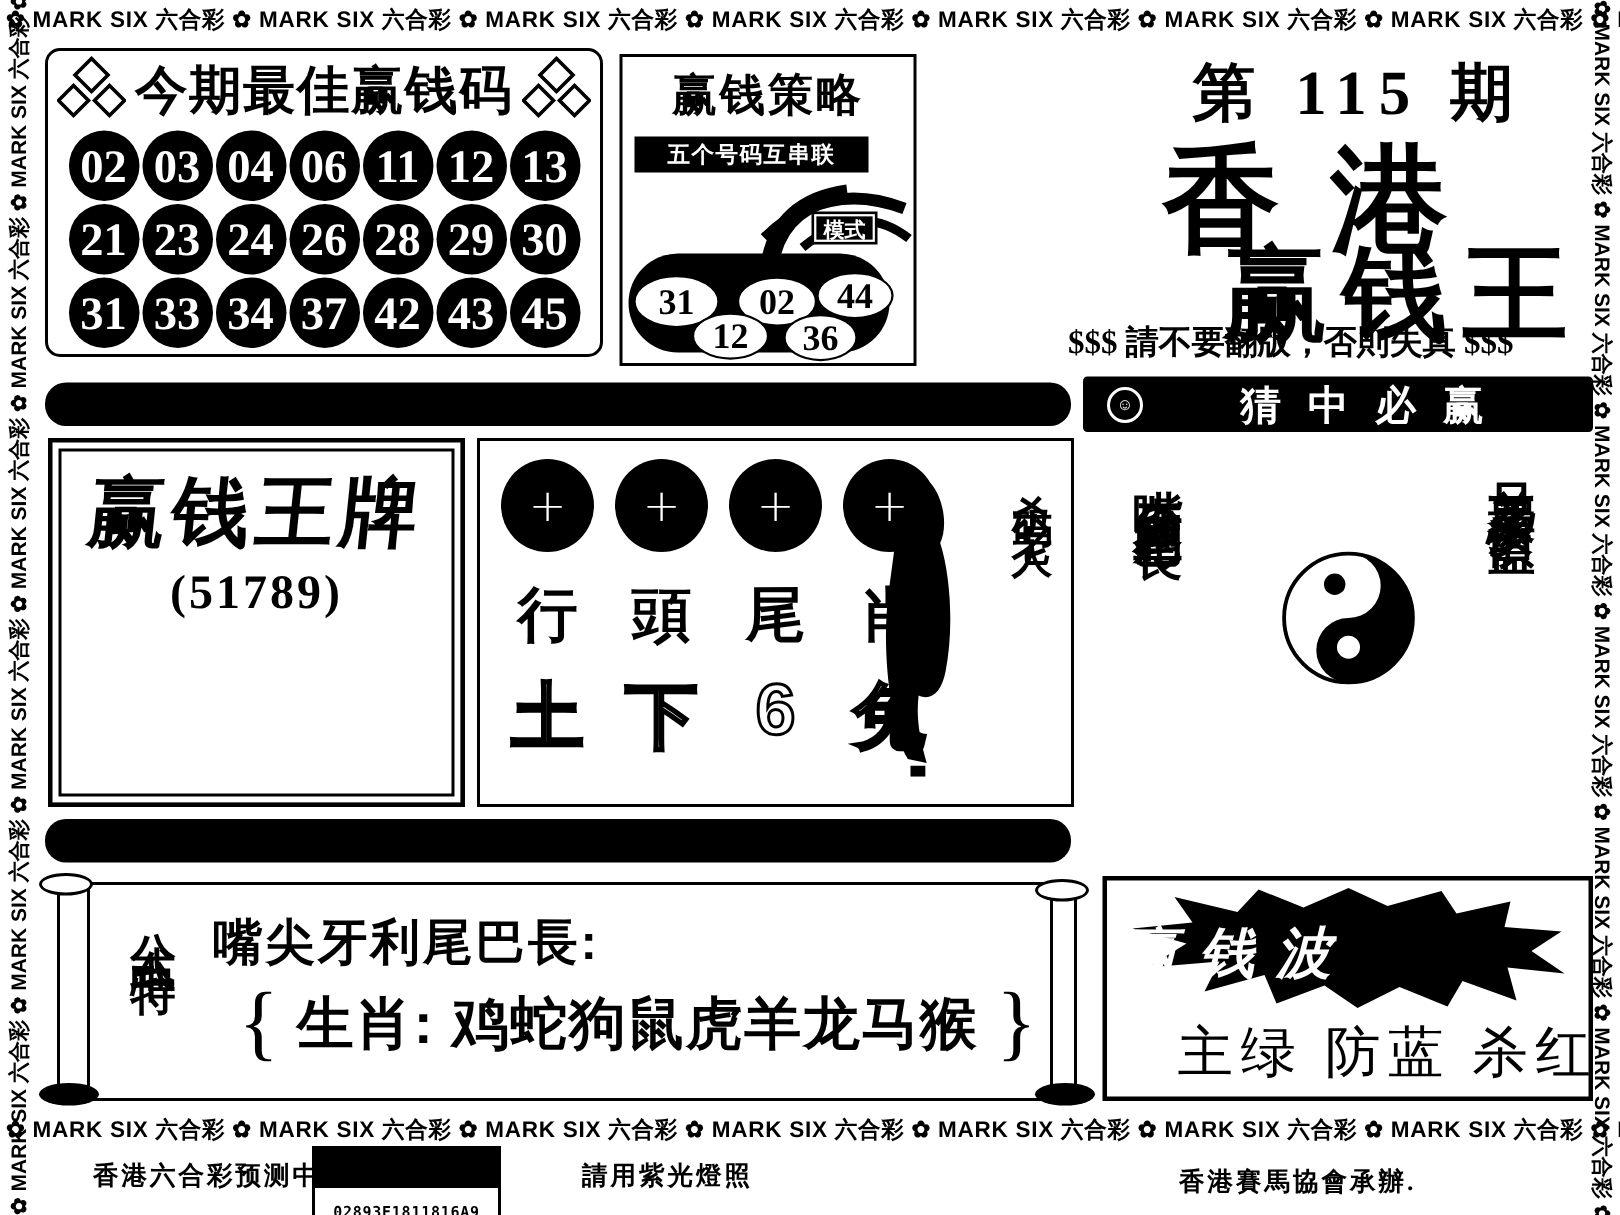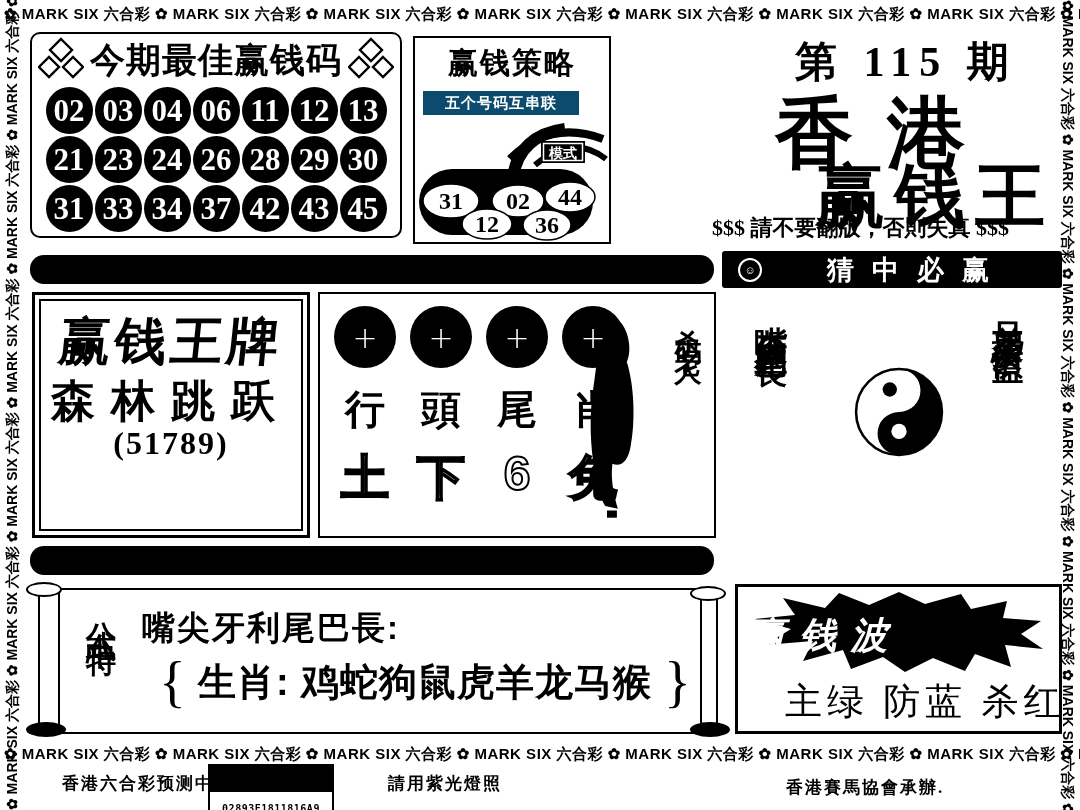--- a/index.html
+++ b/index.html
@@ -24,21 +24,21 @@
   .best-title { font-weight:bold; font-size:35px; letter-spacing:1px; }
   .ball-row { display:flex; justify-content:center; }
   .ball { display:flex; align-items:center; justify-content:center; width:47px; height:47px;
           margin:1px; border-radius:50%; background:#000; color:#fff;
           font:bold 31px "Liberation Serif", serif; }
 
   
   .box-strategy { position:absolute; left:413px; top:36px; width:198px; height:208px;
                   border:2.5px solid #000; }
   .strategy-title { text-align:center; font-weight:bold; font-size:30px; margin-top:5px; letter-spacing:2px; }
-  .strategy-bar { margin:7px 0 0 8px; width:156px; height:24px; background:#0c4a6e; color:#fff;
+  .strategy-bar { margin:7px 0 0 8px; width:156px; height:24px; background:#000000; color:#fff;
                   display:flex; align-items:center; justify-content:center;
                   font:bold 15px "Liberation Sans", sans-serif; letter-spacing:1px; }
   .swan { display:block; margin-top:2px; }
 
   
   .issue { position:absolute; left:795px; top:34px; font-weight:bold; font-size:42px; letter-spacing:8px; }
   .title-hk { position:absolute; left:775px; top:82px; font-weight:bold; font-size:78px; letter-spacing:34px; white-space:nowrap; }
   .title-wqw { position:absolute; left:815px; top:150px; font-weight:bold; font-size:70px; letter-spacing:10px; white-space:nowrap; }
   .warning { position:absolute; left:712px; top:213px; width:356px; font-weight:bold; font-size:22px; white-space:nowrap; }
 
@@ -200,21 +200,20 @@
 <div class="warning">$$$ 請不要翻版，否則失真 $$$</div>
 
 <div class="bar1"></div>
 <div class="guess-bar">
   <span class="face-icon">☺</span>
   <span class="guess-text">猜中必赢</span>
 </div>
 
 <div class="box-trump">
   <div class="trump-title">赢钱王牌</div>
-  <div class="trump-line">森林跳跃</div>
   <div class="trump-code">(51789)</div>
 </div>
 
 <div class="box-zodiac">
   <div class="target-row">
     <span class="target-circle">+</span>
     <span class="target-circle">+</span>
     <span class="target-circle">+</span>
     <span class="target-circle">+</span>
   </div>

